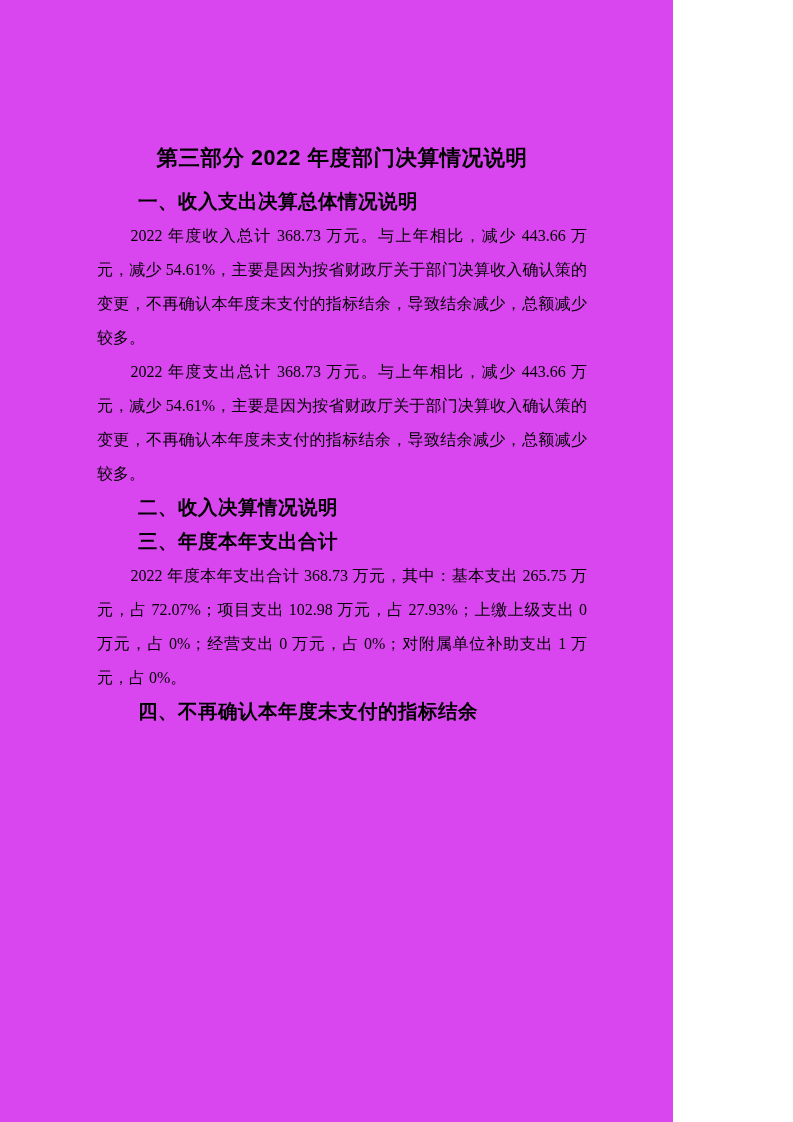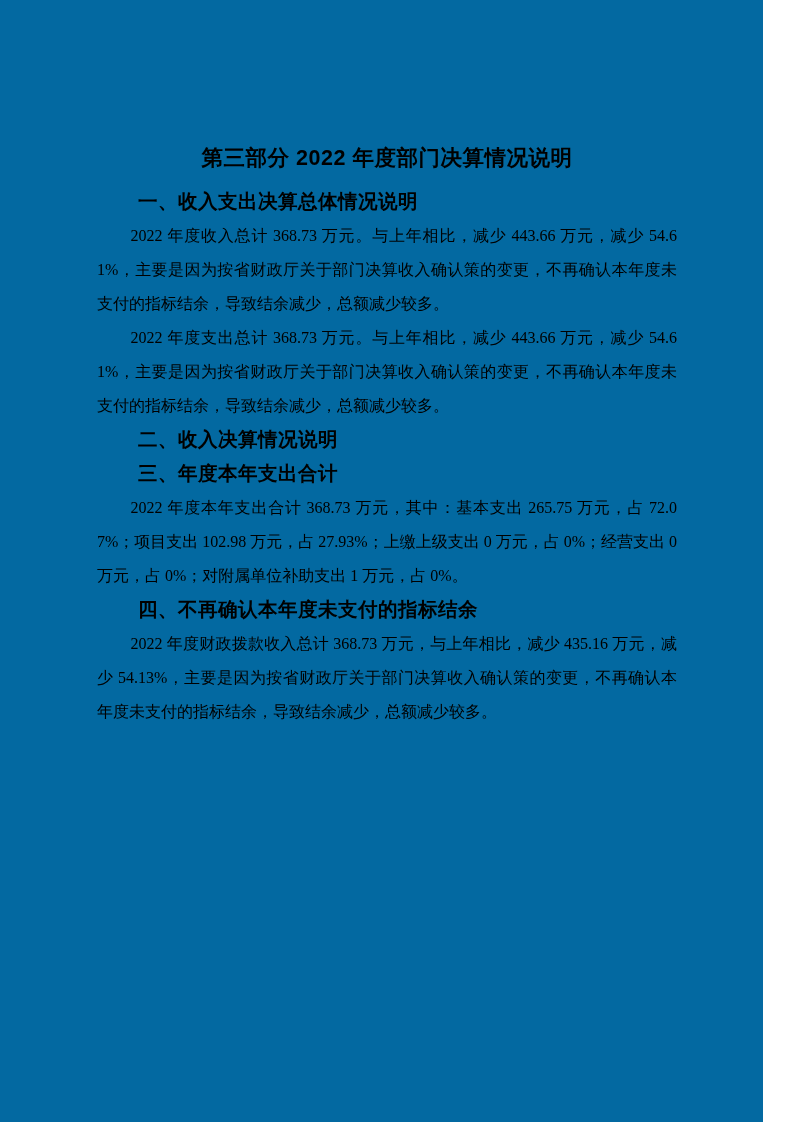--- a/index.html
+++ b/index.html
@@ -2,23 +2,23 @@
 <html><head>
 <meta charset="utf-8">
 <style>
   html, body {
     margin: 0;
     padding: 0;
     background: #ffffff;
   }
   .page {
     position: relative;
-    width: 763px;
+    width: 673px;
     height: 1122px;
-    background: #0369a1;
+    background: #d946ef;
     color: #000000;
     box-sizing: border-box;
     padding: 143px 86px 0 97px;
     overflow: hidden;
   }
   .doc-title {
     font-family: "Liberation Sans", "DejaVu Sans", sans-serif;
     font-weight: 700;
     font-size: 21.5px;
     line-height: 30px;
@@ -56,15 +56,14 @@
   <h2 class="sec-heading">一、收入支出决算总体情况说明</h2>
   <p class="para">2022 年度收入总计 368.73 万元。与上年相比，减少 443.66 万元，减少 54.61%，主要是因为按省财政厅关于部门决算收入确认策的变更，不再确认本年度未支付的指标结余，导致结余减少，总额减少较多。</p>
   <p class="para">2022 年度支出总计 368.73 万元。与上年相比，减少 443.66 万元，减少 54.61%，主要是因为按省财政厅关于部门决算收入确认策的变更，不再确认本年度未支付的指标结余，导致结余减少，总额减少较多。</p>
 
   <h2 class="sec-heading">二、收入决算情况说明</h2>
 
   <h2 class="sec-heading">三、年度本年支出合计</h2>
   <p class="para">2022 年度本年支出合计 368.73 万元，其中：基本支出 265.75 万元，占 72.07%；项目支出 102.98 万元，占 27.93%；上缴上级支出 0 万元，占 0%；经营支出 0 万元，占 0%；对附属单位补助支出 1 万元，占 0%。</p>
 
   <h2 class="sec-heading">四、不再确认本年度未支付的指标结余</h2>
-  <p class="para">2022 年度财政拨款收入总计 368.73 万元，与上年相比，减少 435.16 万元，减少 54.13%，主要是因为按省财政厅关于部门决算收入确认策的变更，不再确认本年度未支付的指标结余，导致结余减少，总额减少较多。</p>
 
 </div>
 
 </body></html>

